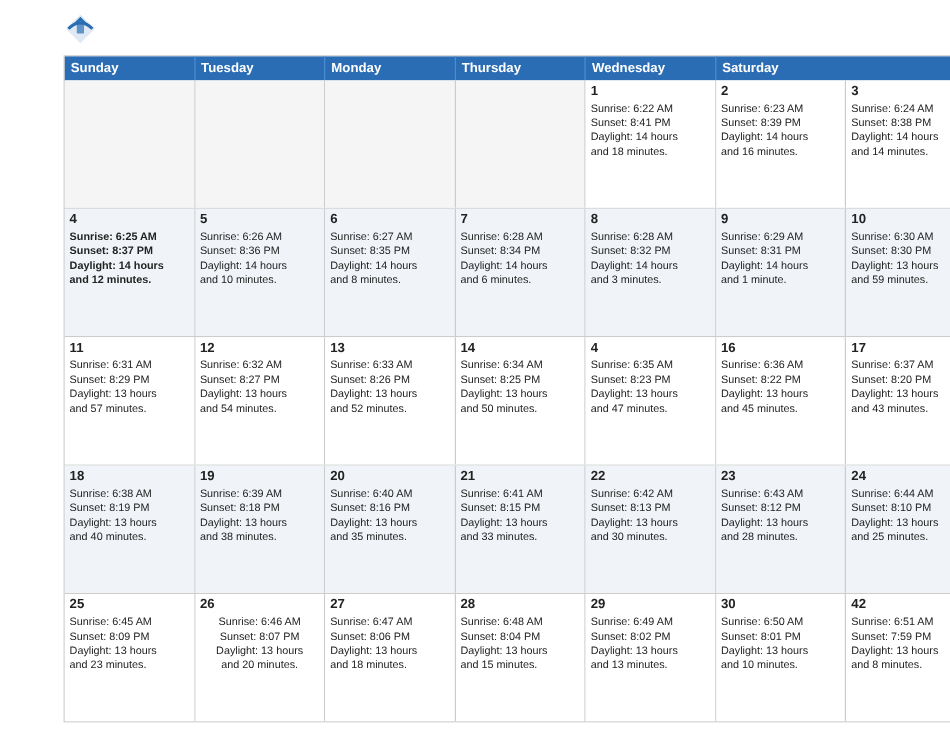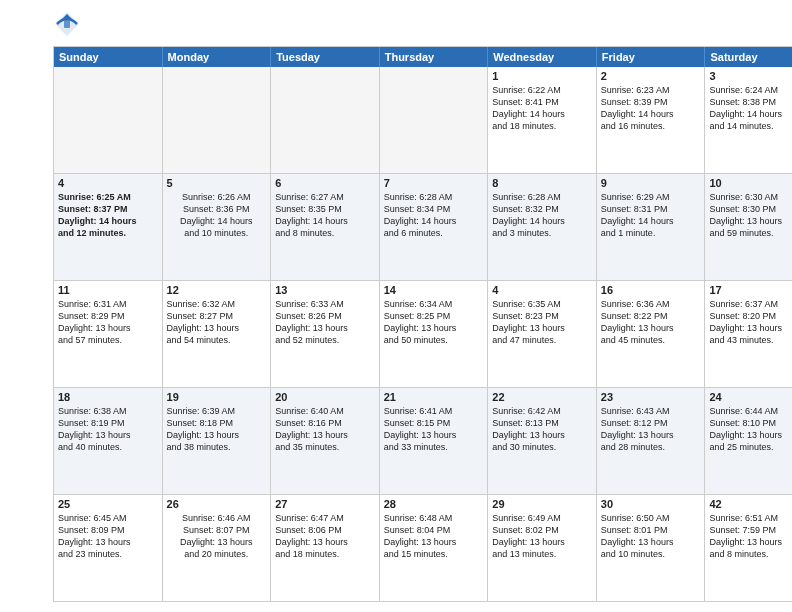--- a/index.html
+++ b/index.html
@@ -128,25 +128,24 @@
     </div>
     <div class="title-block">
       <div class="main-title"></div>
       <div class="subtitle"></div>
     </div>
   </div>
 
   <div class="calendar">
     <div class="cal-header-row">
     <div class="cal-header-cell">Sunday</div>
+        <div class="cal-header-cell">Tuesday</div>
         <div class="cal-header-cell">Monday</div>
-        <div class="cal-header-cell">Tuesday</div>
         <div class="cal-header-cell">Thursday</div>
         <div class="cal-header-cell">Wednesday</div>
-        <div class="cal-header-cell">Friday</div>
         <div class="cal-header-cell">Saturday</div>
       </div>
     <div class="cal-body">
     <div class="cal-week">
           <div class="cal-cell empty"></div>
           <div class="cal-cell empty"></div>
           <div class="cal-cell empty"></div>
           <div class="cal-cell empty"></div>
           <div class="cal-cell">
             <span class="day-num">1</span>
@@ -173,21 +172,21 @@
         <div class="cal-week">
           <div class="cal-cell alt">
             <span class="day-num">4</span>
             <div class="cell-text" style="white-space: pre-line; font-weight: bold;">Sunrise: 6:25 AM
 Sunset: 8:37 PM
 Daylight: 14 hours
 and 12 minutes.</div>
           </div>
           <div class="cal-cell alt">
             <span class="day-num">5</span>
-            <div class="cell-text" style="white-space: pre-line; text-align: center;">Sunrise: 6:26 AM
+            <div class="cell-text" style="white-space: pre-line;">Sunrise: 6:26 AM
 Sunset: 8:36 PM
 Daylight: 14 hours
 and 10 minutes.</div>
           </div>
           <div class="cal-cell alt">
             <span class="day-num">6</span>
             <div class="cell-text" style="white-space: pre-line;">Sunrise: 6:27 AM
 Sunset: 8:35 PM
 Daylight: 14 hours
 and 8 minutes.</div>

